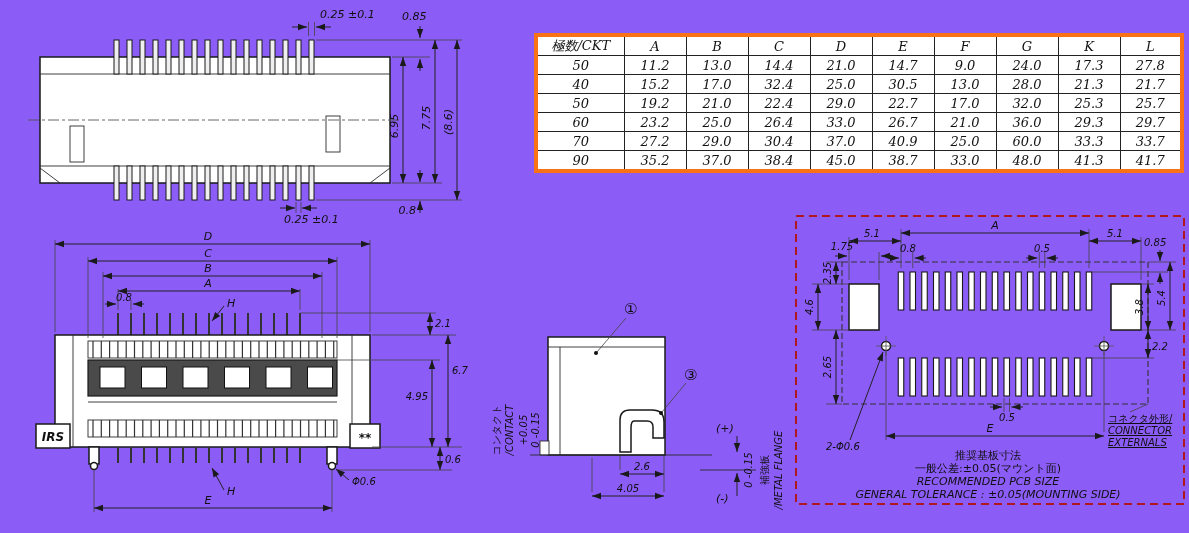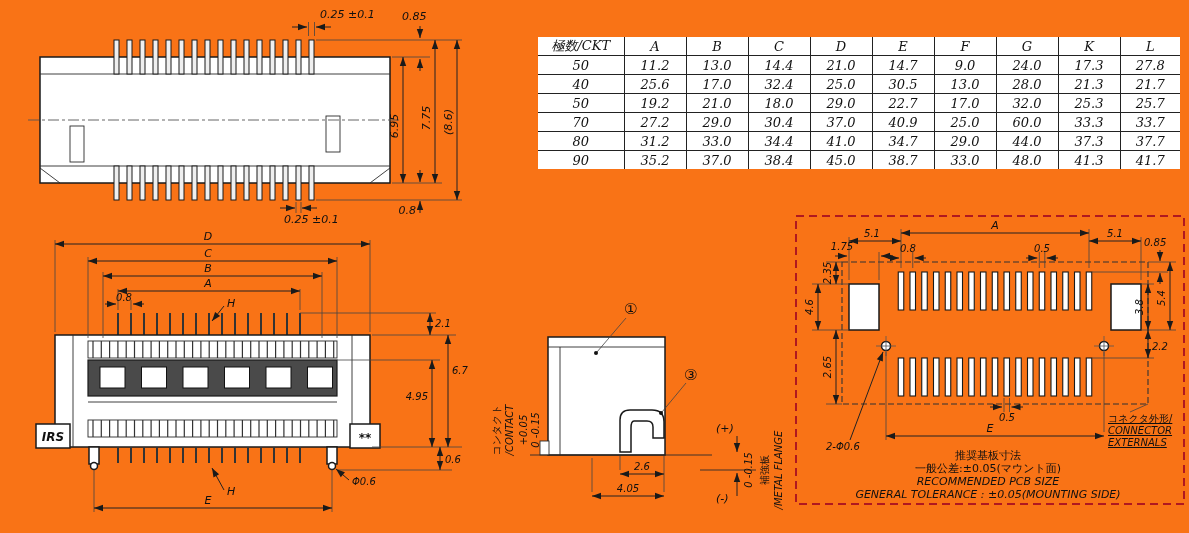--- a/index.html
+++ b/index.html
@@ -1,16 +1,16 @@
 <!DOCTYPE html>
 <html><head>
 <meta charset="utf-8">
 <style>
   html,body{margin:0;padding:0;background:#f5f5f5;}
-  #canvas{position:relative;width:1189px;height:533px;background:#f97316;overflow:hidden;
+  #canvas{position:relative;width:1189px;height:533px;background:#8b5cf6;overflow:hidden;
           font-family:"DejaVu Sans",sans-serif;}
   #drawing{position:absolute;left:0;top:0;}
 
   
   .ln{stroke:#1a1a1a;stroke-width:1.5;fill:none;}
   .lnthin{stroke:#2a2a2a;stroke-width:0.9;fill:none;}
   .dim{stroke:#222;stroke-width:1;fill:none;}
   .ext{stroke:#444;stroke-width:0.8;fill:none;}
   .cl{stroke:#555;stroke-width:0.9;stroke-dasharray:11 3 3 3;fill:none;}
   .clthin{stroke:#555;stroke-width:0.8;fill:none;}
@@ -565,65 +565,65 @@
             <td>14.4</td>
             <td>21.0</td>
             <td>14.7</td>
             <td>9.0</td>
             <td>24.0</td>
             <td>17.3</td>
             <td>27.8</td>
           </tr>
           <tr>
             <td>40</td>
-            <td>25.6</td>
+            <td>15.2</td>
             <td>17.0</td>
             <td>32.4</td>
             <td>25.0</td>
             <td>30.5</td>
             <td>13.0</td>
             <td>28.0</td>
             <td>21.3</td>
             <td>21.7</td>
           </tr>
           <tr>
             <td>50</td>
             <td>19.2</td>
             <td>21.0</td>
-            <td>18.0</td>
+            <td>22.4</td>
             <td>29.0</td>
             <td>22.7</td>
             <td>17.0</td>
             <td>32.0</td>
             <td>25.3</td>
             <td>25.7</td>
+          </tr>
+          <tr>
+            <td>60</td>
+            <td>23.2</td>
+            <td>25.0</td>
+            <td>26.4</td>
+            <td>33.0</td>
+            <td>26.7</td>
+            <td>21.0</td>
+            <td>36.0</td>
+            <td>29.3</td>
+            <td>29.7</td>
           </tr>
           <tr>
             <td>70</td>
             <td>27.2</td>
             <td>29.0</td>
             <td>30.4</td>
             <td>37.0</td>
             <td>40.9</td>
             <td>25.0</td>
             <td>60.0</td>
             <td>33.3</td>
             <td>33.7</td>
-          </tr>
-          <tr>
-            <td>80</td>
-            <td>31.2</td>
-            <td>33.0</td>
-            <td>34.4</td>
-            <td>41.0</td>
-            <td>34.7</td>
-            <td>29.0</td>
-            <td>44.0</td>
-            <td>37.3</td>
-            <td>37.7</td>
           </tr>
           <tr>
             <td>90</td>
             <td>35.2</td>
             <td>37.0</td>
             <td>38.4</td>
             <td>45.0</td>
             <td>38.7</td>
             <td>33.0</td>
             <td>48.0</td>

